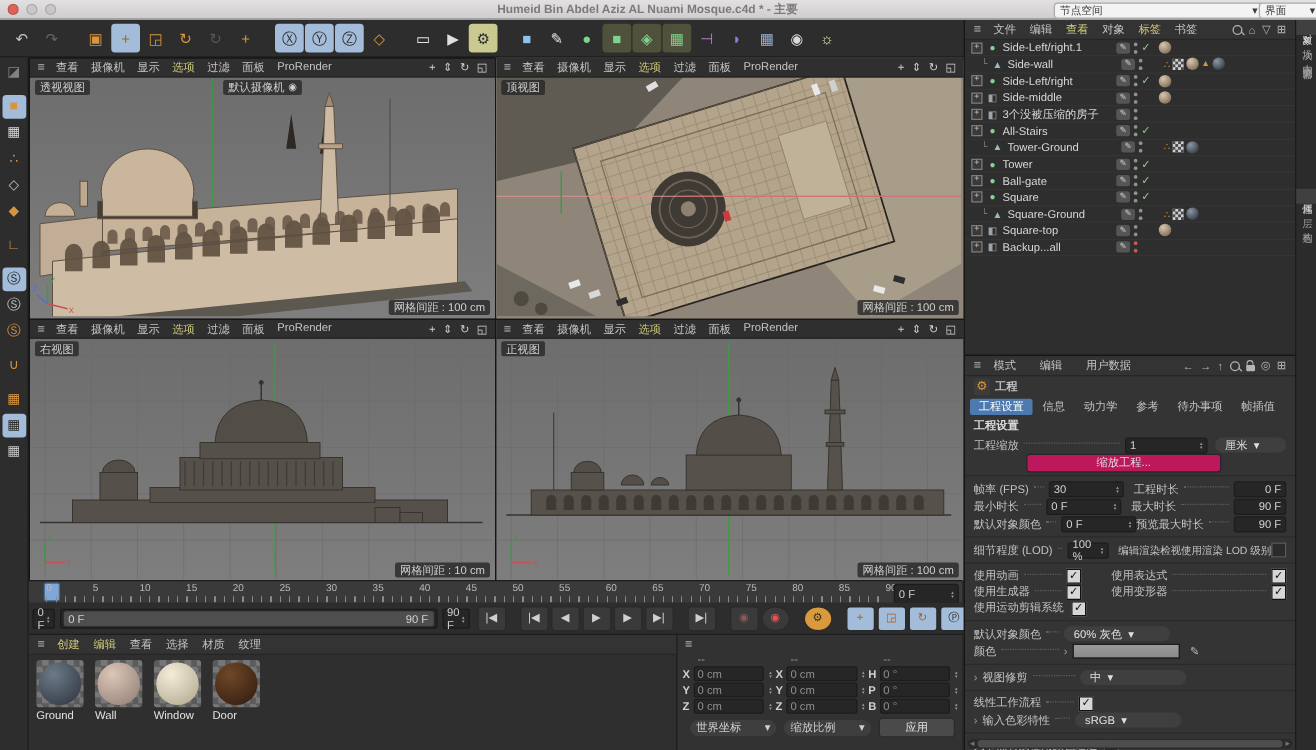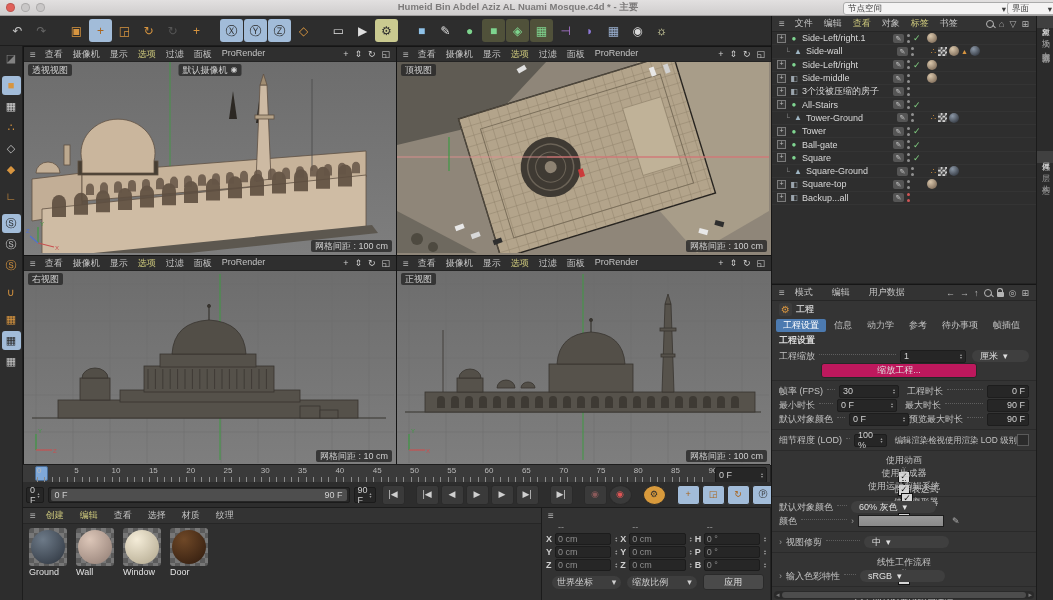--- a/index.html
+++ b/index.html
@@ -104,21 +104,21 @@
   .tmat{width:10px;height:10px;border-radius:50%;background:radial-gradient(circle at 35% 30%,#d9c6ab,#6b5948);}
   .tmatd{width:10px;height:10px;border-radius:50%;background:radial-gradient(circle at 35% 30%,#8b97a6,#20242b);}
   .tuvw{width:9px;height:9px;background:conic-gradient(#d0d0d0 25%,#4a4a4a 25% 50%,#d0d0d0 50% 75%,#4a4a4a 75%);
     background-size:4.5px 4.5px;}
   .tphong{color:#d8953f;font-size:8px;}
   .ttri{color:#d8953f;font-size:7px;}
   
   #attr{left:771px;top:284px;width:264px;height:316px;background:#343434;border-left:1px solid #161616;
     border-top:1px solid #161616;}
   .arow{display:flex;align-items:center;padding:0 7px;height:14px;}
-  .arow.short{height:13px;flex-direction:column;}
+  .arow.short{height:13px;}
   .alab{color:#c2c2c2;white-space:nowrap;}
   .asec{font-weight:bold;color:#dcdcdc;padding:2px 7px;}
   .lead{flex:1;border-bottom:1px dotted #5e5e5e;margin:0 4px 3px 4px;min-width:4px;}
   .ain{background:#262626;border:1px solid #1d1d1d;border-radius:2px;height:11px;display:flex;align-items:center;
     padding:0 3px;color:#d2d2d2;}
   .aval{width:34px;justify-content:flex-end;}
   .asel{background:#3f3f3f;border-radius:7px;height:12px;padding:0 5px 0 8px;display:flex;align-items:center;
     gap:5px;color:#e0e0e0;}
   .abtn{background:#be185d;border:1px solid #272727;border-radius:3px;height:13px;display:flex;align-items:center;
     justify-content:center;padding:0 12px;color:#dedede;}
@@ -734,21 +734,21 @@
         </span>
         <span class="pbtn" style="margin-left: auto;">
           <span class="gl" style="color: rgb(216, 154, 60);">▤</span>
         </span>
       </span>
   </div>
 
   <div id="mats" class="abs">
     <div class="pmenu">
       <span class="burger">≡</span>
-      <span style="display:flex;gap:16px">
+      <span style="display:flex;gap:11px">
           <span class="mi hl">创建</span>
           <span class="mi hl">编辑</span>
           <span class="mi">查看</span>
           <span class="mi">选择</span>
           <span class="mi">材质</span>
           <span class="mi">纹理</span>
         </span>
     </div>
     <div id="matrow">
         <div class="matcard">

